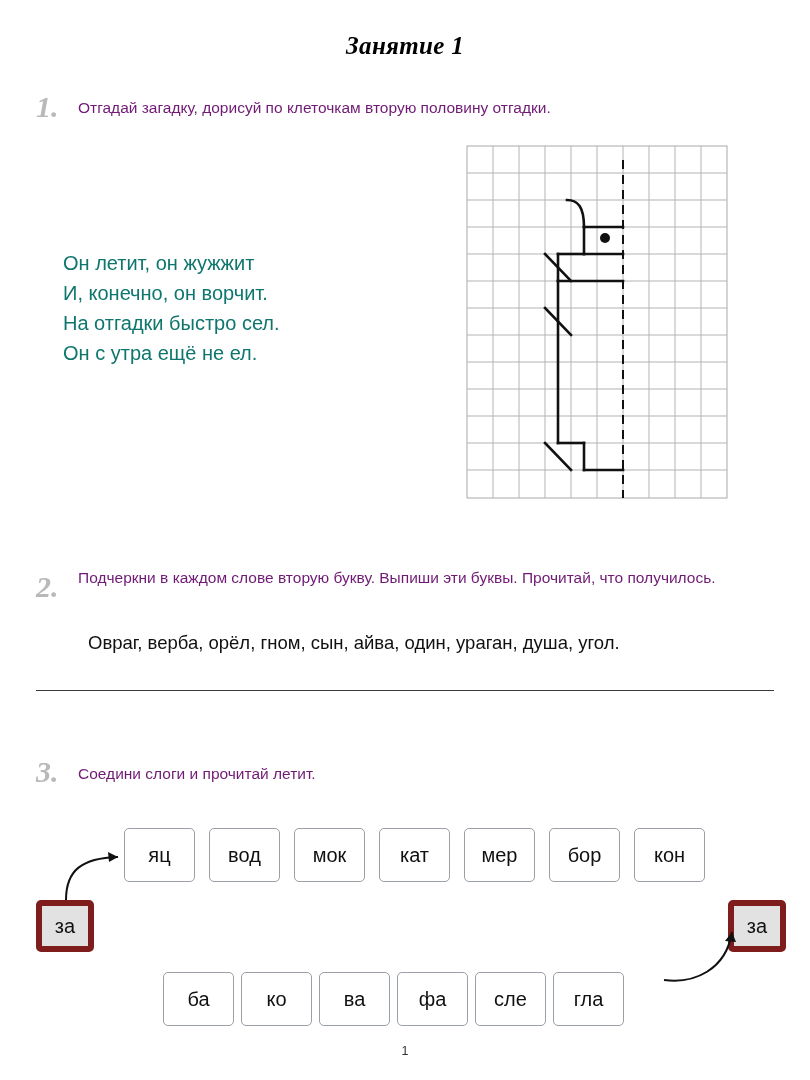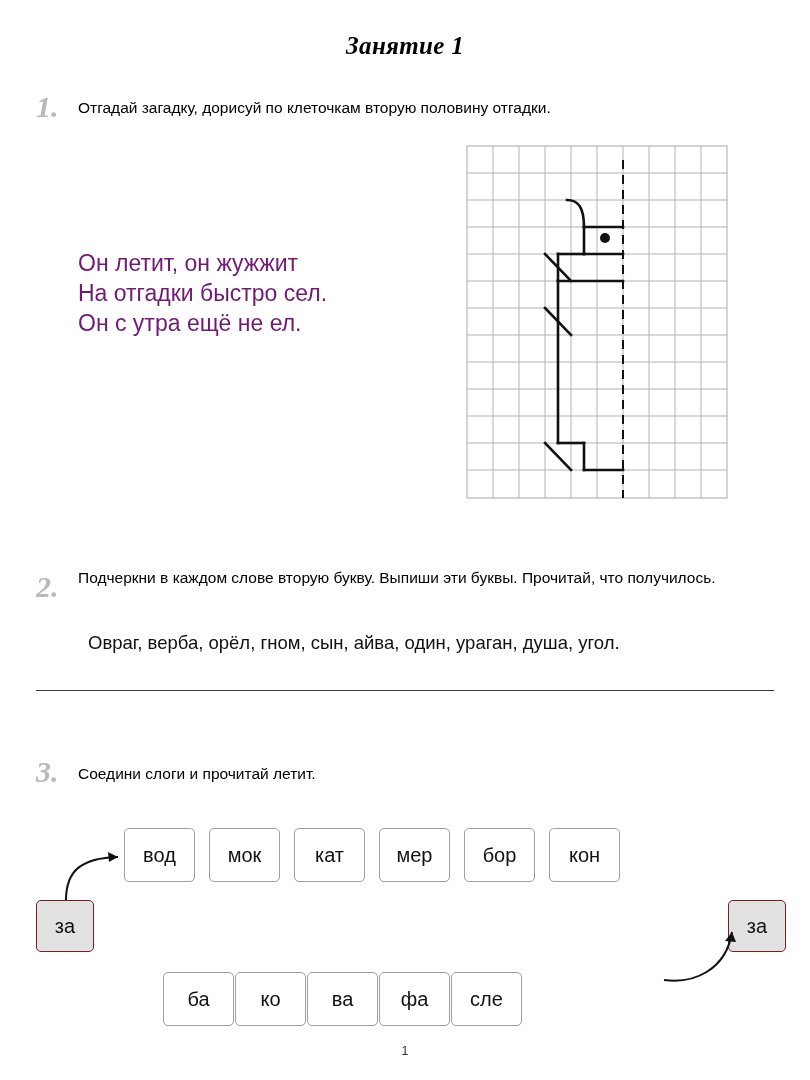--- a/index.html
+++ b/index.html
@@ -46,35 +46,35 @@
     font-style: italic;
     font-weight: bold;
     font-size: 30px;
     color: #b9b9b9;
   }
 
   .tasktext {
     position: absolute;
     font-size: 15.5px;
     line-height: 23px;
-    color: #000000;
+    color: #701a75;
   }
 
   
   #t1-num { top: 90px; left: 36px; }
   #t1-text { top: 96px; left: 78px; width: 690px; }
 
   .riddle {
     position: absolute;
     top: 248px;
-    left: 78px;
+    left: 63px;
     width: 340px;
-    font-size: 23px;
+    font-size: 20px;
     line-height: 30px;
-    color: #701a75;
+    color: #0f766e;
   }
 
   
   .grid-wrap {
     position: absolute;
     top: 145px;
     left: 466px;
     width: 266px;
     height: 361px;
   }
@@ -104,40 +104,40 @@
 
   
   #t3-num { top: 755px; left: 36px; }
   #t3-text { top: 762px; left: 78px; width: 700px; }
 
   .syl-row {
     position: absolute;
     display: flex;
   }
   #row-top { top: 828px; left: 124px; gap: 14px; }
-  #row-bottom { top: 972px; left: 163px; gap: 1px; }
+  #row-bottom { top: 972px; left: 163px; gap: 7px; }
 
   .syl {
     width: 71px;
     height: 54px;
     border: 1px solid #9aa0a6;
     border-radius: 5px;
     background: #ffffff;
     display: flex;
     align-items: center;
     justify-content: center;
     font-size: 20px;
     color: #111;
   }
 
   .syl-gray {
     position: absolute;
     width: 58px;
     height: 52px;
-    border: 1px solid #7f1d1d;
+    border: 6px solid #7f1d1d;
     border-radius: 5px;
     background: #e2e2e2;
     display: flex;
     align-items: center;
     justify-content: center;
     font-size: 20px;
     color: #111;
   }
   #za-left { top: 900px; left: 36px; }
   #za-right { top: 900px; left: 728px; }
@@ -161,20 +161,21 @@
 
 <div class="page">
 
   <div class="title">Занятие 1</div>
 
   <div class="tasknum" id="t1-num">1.</div>
   <div class="tasktext" id="t1-text">Отгадай загадку, дорисуй по клеточкам вторую половину отгадки.</div>
 
   <div class="riddle">
     <div>Он летит, он жужжит</div>
+    <div>И, конечно, он ворчит.</div>
     <div>На отгадки быстро сел.</div>
     <div>Он с утра ещё не ел.</div>
   </div>
 
   <div class="grid-wrap">
     <svg width="266" height="361" viewBox="0 0 266 361" xmlns="http://www.w3.org/2000/svg">
 
       <rect x="1" y="1" width="260" height="352" fill="#ffffff" stroke="#a9a9a9" stroke-width="1"></rect>
       <g stroke="#b3b3b3" stroke-width="1">
         <line x1="27" y1="1" x2="27" y2="353"></line>
@@ -233,34 +234,36 @@
   <div class="tasknum" id="t2-num">2.</div>
   <div class="tasktext" id="t2-text">Подчеркни в каждом слове вторую букву. Выпиши эти буквы. Прочитай, что получилось.</div>
   <div class="wordlist">Овраг, верба, орёл, гном, сын, айва, один, ураган, душа, угол.</div>
 
   <div class="divider"></div>
 
   <div class="tasknum" id="t3-num">3.</div>
   <div class="tasktext" id="t3-text">Соедини слоги и прочитай летит.</div>
 
   <div class="syl-row" id="row-top">
+    <div class="syl">яц</div>
     <div class="syl">вод</div>
     <div class="syl">мок</div>
     <div class="syl">кат</div>
     <div class="syl">мер</div>
     <div class="syl">бор</div>
     <div class="syl">кон</div>
   </div>
 
   <div class="syl-row" id="row-bottom">
     <div class="syl">ба</div>
     <div class="syl">ко</div>
     <div class="syl">ва</div>
     <div class="syl">фа</div>
     <div class="syl">сле</div>
+    <div class="syl">гла</div>
   </div>
 
   <div class="syl-gray" id="za-left">за</div>
   <div class="syl-gray" id="za-right">за</div>
 
   <svg class="arrow-svg" id="arrow-left" width="70" height="60" viewBox="0 0 70 60" xmlns="http://www.w3.org/2000/svg">
     <path d="M6 52 C 6 22, 22 10, 58 9" fill="none" stroke="#111" stroke-width="2"></path>
     <path d="M58 9 L 48 4 L 49 14 Z" fill="#111"></path>
   </svg>
 

